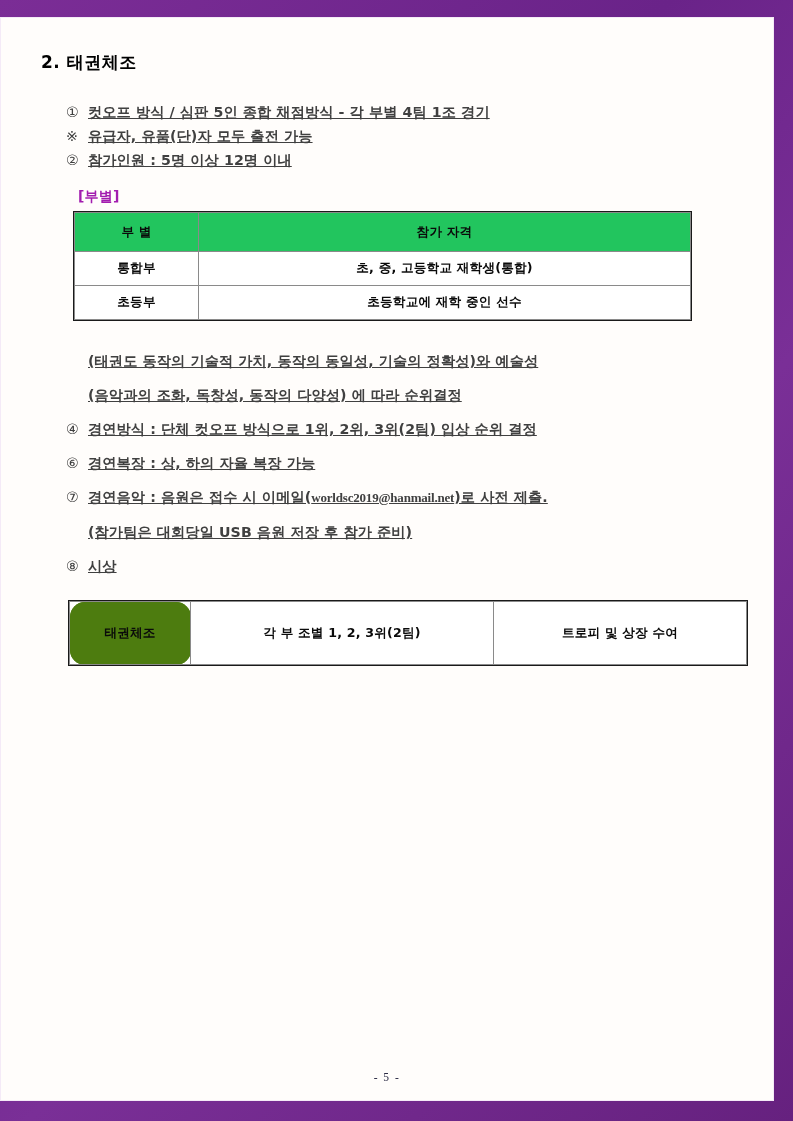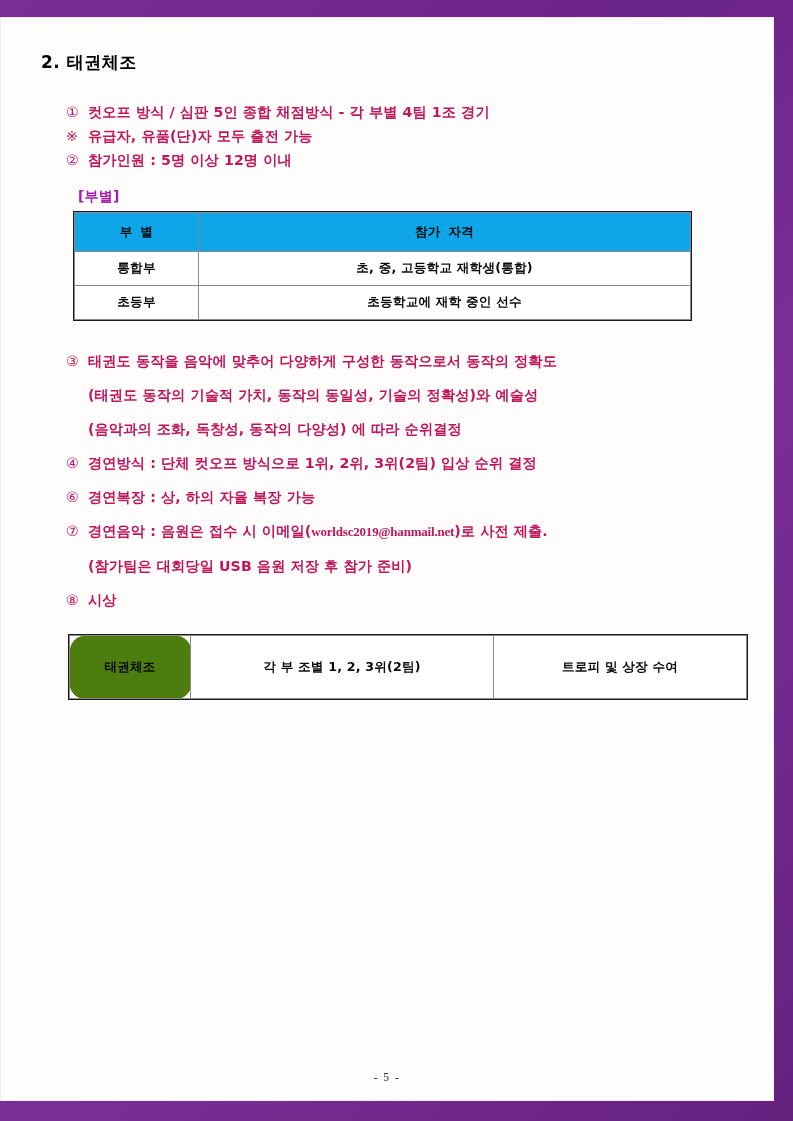--- a/index.html
+++ b/index.html
@@ -50,24 +50,25 @@
     margin: 0 0 26px 11px;
   }
 
   .body-block {
     margin-left: 36px;
   }
 
   .line {
     font-size: 14.2px;
     font-weight: bold;
-    color: #be185d;
+    color: #404040;
     white-space: nowrap;
     letter-spacing: 0.1px;
     line-height: 24px;
+    text-decoration: underline;
   }
   .line.spaced {
     line-height: 34px;
   }
   .line.hang {
     padding-left: 22px;
   }
   .line.hang-star {
     padding-left: 22px;
   }
@@ -113,23 +114,22 @@
     outline: 1px solid #1a1a1a;
     box-shadow: 0 0 0 1px #1a1a1a;
   }
 
   
   .tbl-division {
     margin-left: 8px;
     width: 617px;
   }
   .tbl-division th {
-    background: #0ea5e9;
+    background: #22c55e;
     height: 38px;
-    font-family: Liberation Mono, monospace;
   }
   .tbl-division td {
     height: 33px;
   }
   .tbl-division .col-div { width: 124px; }
 
   .sp-wide { letter-spacing: 6px; }
 
   
   .tbl-award {
@@ -204,23 +204,20 @@
             <tr>
               <td>초등부</td>
               <td>초등학교에 재학 중인 선수</td>
             </tr>
           </tbody>
         </table>
 
         <div style="height:24px"></div>
 
         <div class="line hang spaced">
-          <span class="marker">③</span><span>태권도 동작을 음악에 맞추어 다양하게 구성한 동작으로서 동작의 정확도</span>
-        </div>
-        <div class="line hang spaced">
           <span>(태권도 동작의 기술적 가치, 동작의 동일성, 기술의 정확성)와 예술성</span>
         </div>
         <div class="line hang spaced">
           <span>(음악과의 조화, 독창성, 동작의 다양성) 에 따라 순위결정</span>
         </div>
 
         <div class="line hang spaced">
           <span class="marker">④</span><span>경연방식 : 단체 컷오프 방식으로 1위, 2위, 3위(2팀) 입상 순위 결정</span>
         </div>
 

